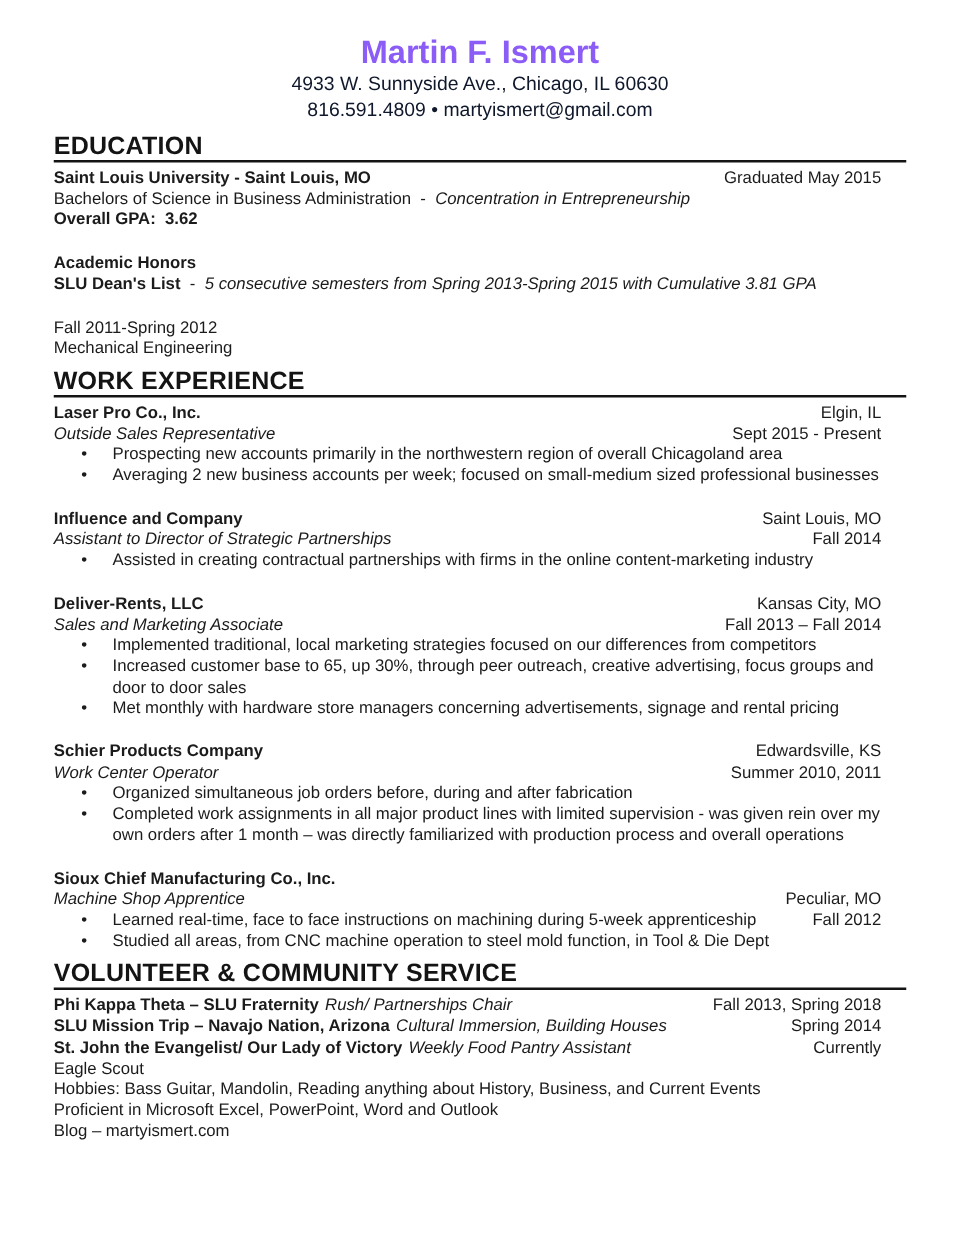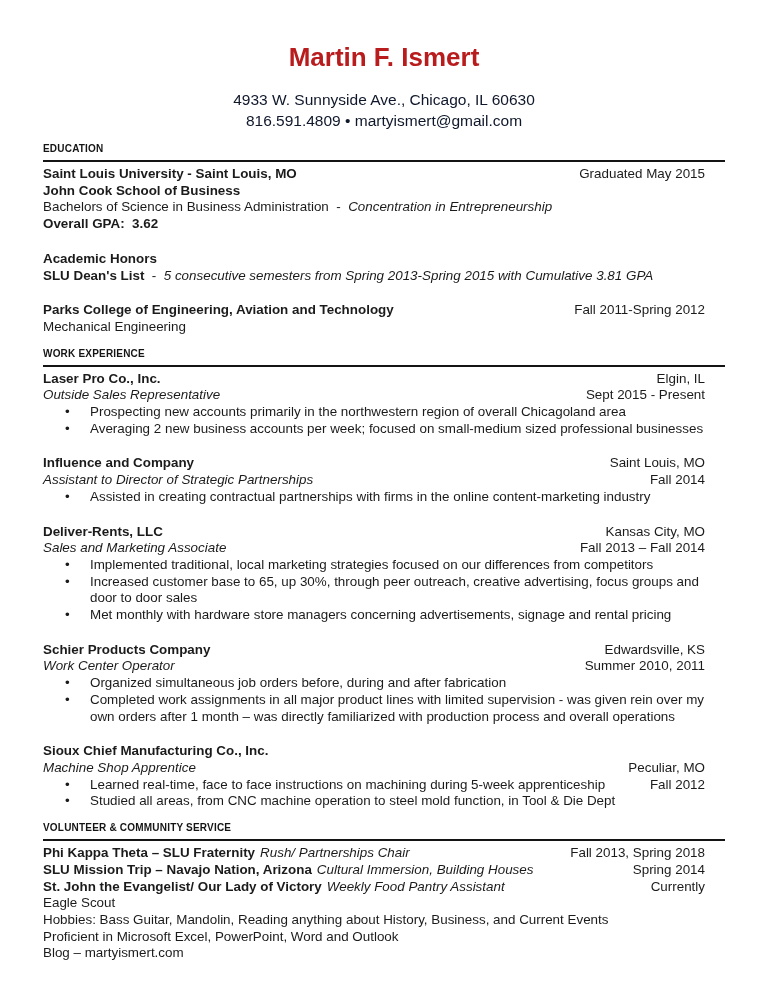--- a/index.html
+++ b/index.html
@@ -8,25 +8,25 @@
     padding:25px 43px 30px 43px;
     font-family:"Liberation Sans", sans-serif;
     font-size:13.4px; line-height:16.7px; color:#1b1b1b;
     background:#ffffff; overflow:hidden;
   }
   .pw { white-space:pre-wrap; }
   .b { font-weight:bold; }
   .i { font-style:italic; }
   
   .hdr { text-align:center; }
-  .hdr h1 { margin:16px; font-size:26px; line-height:32px; font-weight:bold; color:#b91c1c; }
+  .hdr h1 { margin:0; font-size:26px; line-height:32px; font-weight:bold; color:#8b5cf6; }
   .hdr .sub { font-size:15.5px; line-height:21px; color:#0f172a; }
   
   h2.sec {
-    margin:9px 0 4px 0; font-size:10px; line-height:18px; font-weight:bold;
+    margin:9px 0 4px 0; font-size:20px; line-height:18px; font-weight:bold;
     letter-spacing:0.2px; color:#141414;
     border-bottom:2.5px solid #141414; padding-bottom:2px;
   }
   
   .row { display:flex; justify-content:space-between; align-items:baseline; padding-right:20px; }
   .row .left { flex:1; }
   .right { white-space:nowrap; font-weight:normal; font-style:normal; text-align:right; }
   .line { padding-right:20px; }
   .li { display:flex; align-items:baseline; padding-right:20px; }
   .dot { flex:0 0 47px; box-sizing:border-box; padding-left:22px; }
@@ -45,33 +45,31 @@
     <div class="sub"><span class="pw">816.591.4809</span><span class="pw"> </span><span class="pw">•</span><span class="pw"> </span><span class="pw">martyismert@gmail.com</span></div>
   </div>
 
   <section>
     <h2 class="sec">EDUCATION</h2>
 
     <div class="row">
       <span class="left b pw">Saint Louis University - Saint Louis, MO</span>
       <span class="right">Graduated May 2015</span>
     </div>
-    <div class="line b pw">John Cook School of Business</div>
     <div class="line"><span class="pw">Bachelors of Science in Business Administration  -  </span><span class="i pw">Concentration in Entrepreneurship</span></div>
     <div class="line b pw">Overall GPA:  3.62</div>
 
     <div class="gap"></div>
 
     <div class="line b pw">Academic Honors</div>
     <div class="line"><span class="b pw">SLU Dean's List</span><span class="pw">  -  </span><span class="i pw">5 consecutive semesters from Spring 2013-Spring 2015 with Cumulative 3.81 GPA</span></div>
 
     <div class="gap"></div>
 
     <div class="row">
-      <span class="left b pw">Parks College of Engineering, Aviation and Technology</span>
       <span class="right">Fall 2011-Spring 2012</span>
     </div>
     <div class="line pw">Mechanical Engineering</div>
   </section>
 
   <section>
     <h2 class="sec">WORK EXPERIENCE</h2>
 
     <div>
       <div class="row">

